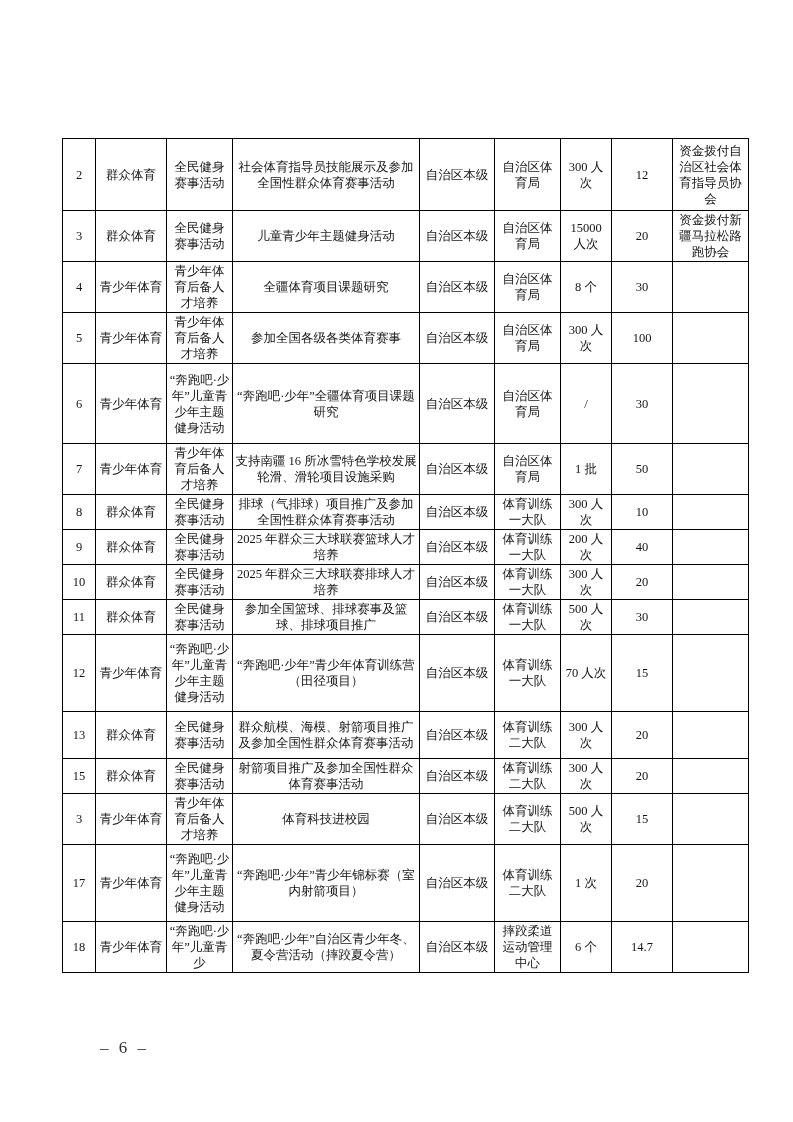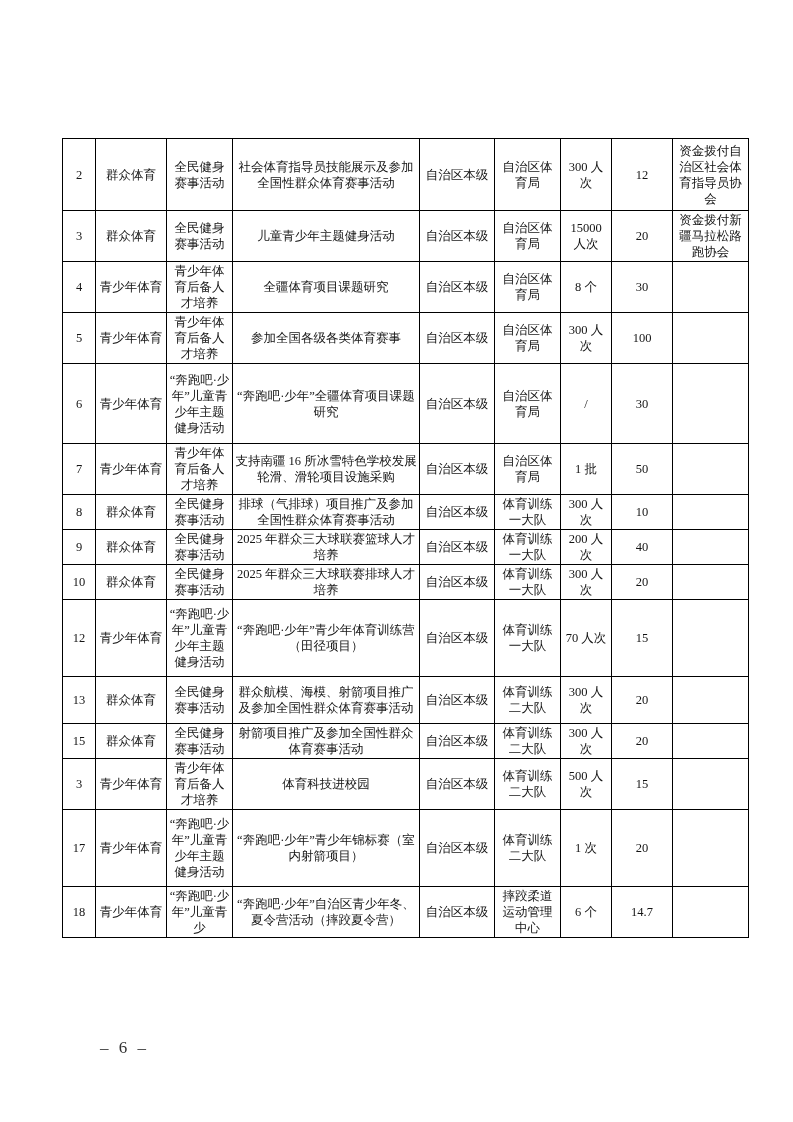--- a/index.html
+++ b/index.html
@@ -137,20 +137,31 @@
           <td class="num">10</td>
           <td>群众体育</td>
           <td>全民健身赛事活动</td>
           <td>2025 年群众三大球联赛排球人才培养</td>
           <td>自治区本级</td>
           <td>体育训练一大队</td>
           <td>300 人次</td>
           <td class="num">20</td>
           <td></td>
         </tr>
+        <tr style="height: 33px;">
+          <td class="num">11</td>
+          <td>群众体育</td>
+          <td>全民健身赛事活动</td>
+          <td>参加全国篮球、排球赛事及篮球、排球项目推广</td>
+          <td>自治区本级</td>
+          <td>体育训练一大队</td>
+          <td>500 人次</td>
+          <td class="num">30</td>
+          <td></td>
+        </tr>
         <tr style="height: 77px;">
           <td class="num">12</td>
           <td>青少年体育</td>
           <td>“奔跑吧·少年”儿童青少年主题健身活动</td>
           <td>“奔跑吧·少年”青少年体育训练营（田径项目）</td>
           <td>自治区本级</td>
           <td>体育训练一大队</td>
           <td>70 人次</td>
           <td class="num">15</td>
           <td></td>

